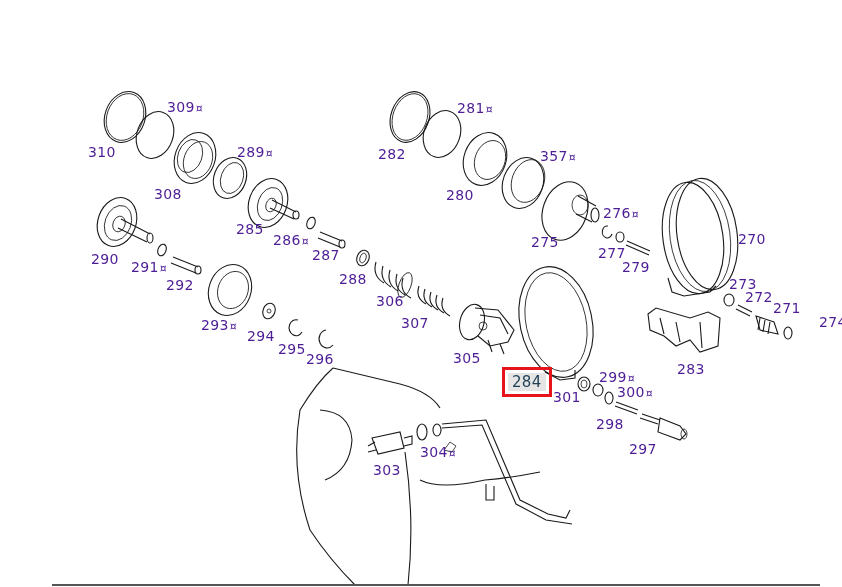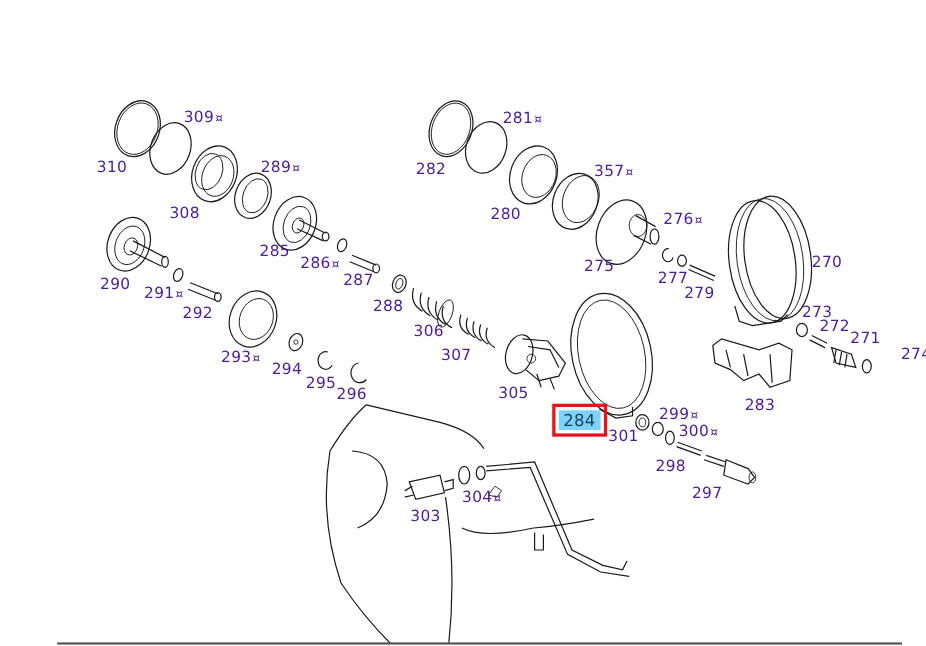--- a/index.html
+++ b/index.html
@@ -221,30 +221,30 @@
       <div class="lbl" style="left: 201px; top: 317px;"><span>293</span><span class="mark">¤</span></div>
       <div class="lbl" style="left: 247px; top: 328px;"><span>294</span></div>
       <div class="lbl" style="left: 278px; top: 341px;"><span>295</span></div>
       <div class="lbl" style="left: 306px; top: 351px;"><span>296</span></div>
       <div class="lbl" style="left: 453px; top: 350px;"><span>305</span></div>
       <div class="lbl" style="left: 378px; top: 146px;"><span>282</span></div>
       <div class="lbl" style="left: 457px; top: 100px;"><span>281</span><span class="mark">¤</span></div>
       <div class="lbl" style="left: 446px; top: 187px;"><span>280</span></div>
       <div class="lbl" style="left: 540px; top: 148px;"><span>357</span><span class="mark">¤</span></div>
       <div class="lbl" style="left: 531px; top: 234px;"><span>275</span></div>
-      <div class="lbl" style="left: 603px; top: 192px;"><span>276</span><span class="mark">¤</span></div>
+      <div class="lbl" style="left: 603px; top: 205px;"><span>276</span><span class="mark">¤</span></div>
       <div class="lbl" style="left: 598px; top: 245px;"><span>277</span></div>
       <div class="lbl" style="left: 622px; top: 259px;"><span>279</span></div>
       <div class="lbl" style="left: 738px; top: 231px;"><span>270</span></div>
       <div class="lbl" style="left: 729px; top: 276px;"><span>273</span></div>
       <div class="lbl" style="left: 745px; top: 289px;"><span>272</span></div>
       <div class="lbl" style="left: 773px; top: 300px;"><span>271</span></div>
       <div class="lbl" style="left: 787px; top: 314px; margin-left: 32px;"><span>274</span><span class="mark">¤</span></div>
       <div class="lbl" style="left: 677px; top: 361px;"><span>283</span></div>
-      <div class="lbl hl" style="left: 508px; top: 373px; background: #7dd3fc; outline-color: rgb(232, 20, 27);"><span>284</span></div>
+      <div class="lbl hl" style="left: 508px; top: 373px; background: #e5e5e5; outline-color: rgb(232, 20, 27);"><span>284</span></div>
       <div class="lbl" style="left: 553px; top: 389px;"><span>301</span></div>
       <div class="lbl" style="left: 599px; top: 369px;"><span>299</span><span class="mark">¤</span></div>
       <div class="lbl" style="left: 617px; top: 384px;"><span>300</span><span class="mark">¤</span></div>
       <div class="lbl" style="left: 596px; top: 416px;"><span>298</span></div>
       <div class="lbl" style="left: 629px; top: 441px;"><span>297</span></div>
       <div class="lbl" style="left: 373px; top: 462px;"><span>303</span></div>
       <div class="lbl" style="left: 420px; top: 444px;"><span>304</span><span class="mark">¤</span></div>
     </div>
 </div>
 

